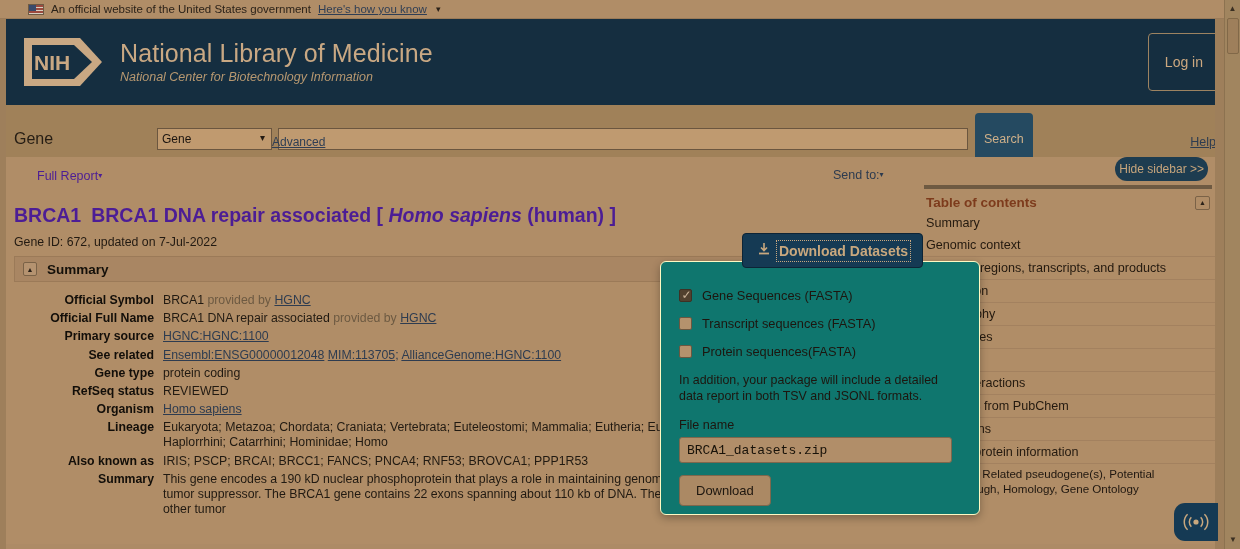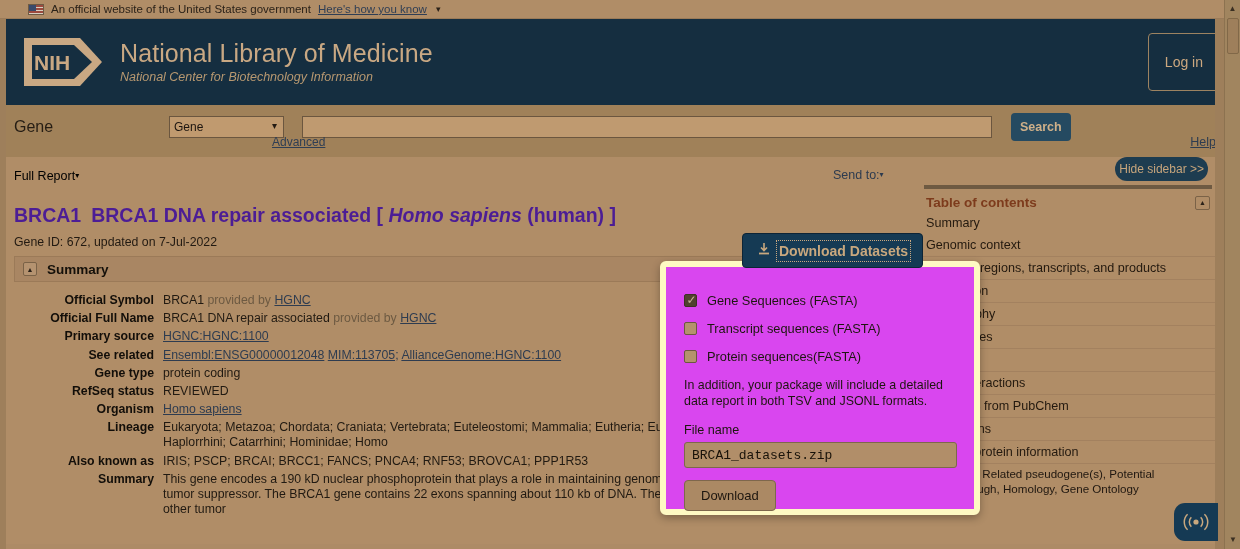--- a/index.html
+++ b/index.html
@@ -43,49 +43,49 @@
   .brand-text { line-height: 1.05; }
   .brand-title { font-size: 25px; color: #c9a883; letter-spacing: .1px; }
   .brand-sub { font-size: 12.5px; color: #b79870; font-style: italic; margin-top: 4px; }
   .login-btn {
     border: 1px solid #9d8361; color: #cda87f; background: transparent;
     border-radius: 4px; padding: 20px 16px; font-size: 14px; cursor: pointer;
   }
 
   
   .search-band { background: #a08159; padding: 8px 0 6px 0; height: 52px; position: relative; }
-  .search-row { display: flex; align-items: center; gap: 12px; padding-left: 14px; }
+  .search-row { display: flex; align-items: center; gap: 0; padding-left: 14px; }
   .db-title { font-size: 16px; color: #251d14; width: 140px; }
   .db-select {
     width: 115px; height: 22px; font-size: 12px; background: #c09a6f;
     border: 1px solid #6b563f; color: #1c1510; padding-left: 4px;
     appearance: none; border-radius: 0; font-family: "Liberation Sans", sans-serif;
     position: relative;
   }
   .select-wrap { position: relative; width: 115px; margin-left: 3px;}
   .select-wrap .caret {
     position: absolute; right: 7px; top: 4px; font-size: 10px; color: #241b13; pointer-events: none;
   }
   .search-input {
     height: 22px; width: 690px; margin-left: 6px; background: #bf9a70;
     border: 1px solid #6b563f; font-size: 12px; padding: 0 4px; color: #1c1510;
   }
   .search-btn {
     margin-left: 7px; background: #254a61; color: #cfb089; border: none;
-    border-radius: 4px; font-size: 12.5px; font-weight: bold; padding: 7px 9px; cursor: pointer;
+    border-radius: 4px; font-size: 12.5px; font-weight: normal; padding: 19px 9px; cursor: pointer;
   }
   .advanced { position: absolute; left: 272px; top: 30px; font-size: 12px; color: #2f3e54; }
   .help-link { position: absolute; right: 24px; top: 30px; font-size: 12.5px; color: #2e3c50; }
 
   
   .toolbar {
     height: 38px; background: #b08d67; position: relative;
     display: flex; align-items: center; padding: 0 14px;
   }
-  .full-report { font-size: 12.5px; color: #000000; }
+  .full-report { font-size: 12.5px; color: #4c1d95; margin-left: 23px; }
   .send-to { position: absolute; left: 833px; top: 11px; font-size: 12.5px; color: #2d3b4f; }
   .tri-down { font-size: 8px; vertical-align: 2px; }
   .hide-sidebar {
     position: absolute; right: 32px; top: 0px;
     background: #1d3c50; color: #c7a57c; border-radius: 12px;
     font-size: 12px; padding: 5px 4px; cursor: pointer; border: none;
   }
 
   
   .body-area { position: relative; background: #b08d67; height: 349px; }
@@ -152,21 +152,21 @@
     position: absolute; left: 742px; top: 233px; z-index: 40;
     background: #153a54; border: 1px solid #0d2436; border-radius: 4px;
     color: #c9a87e; font-size: 14px; font-weight: bold; padding: 8px 14px;
     display: flex; align-items: center; gap: 8px; cursor: pointer;
   }
   .download-btn .inner-focus {
     outline: 1px dotted #caa87f; outline-offset: 2px; display: block;
   }
   .popover {
     position: absolute; left: 660px; top: 261px; width: 320px; height: 254px; z-index: 30;
-    background: #d946ef; border: 6px solid #fef9c3;
+    background: #0f766e; border: 1px solid #fef9c3;
     border-radius: 6px; box-shadow: 0 3px 9px rgba(0,0,0,0.30);
     padding: 26px 18px 14px 18px;
   }
   .cb-row { display: flex; align-items: center; gap: 10px; margin-bottom: 13px; }
   .cb {
     width: 13px; height: 13px; border: 1px solid #6c5740; background: #b5926d;
     border-radius: 2px; flex: none; position: relative;
   }
   .cb.checked { background: #51412f; border-color: #3e3124; }
   .cb.checked::after {

